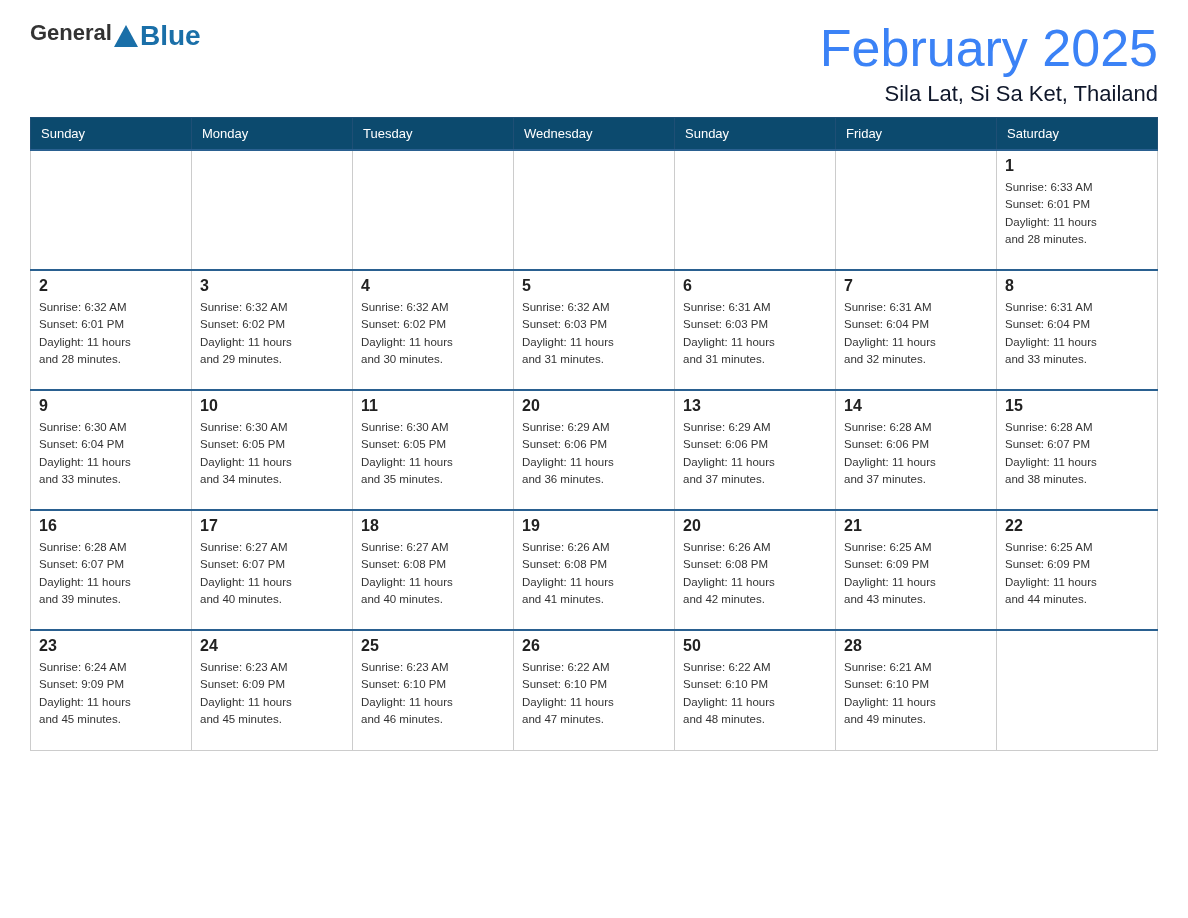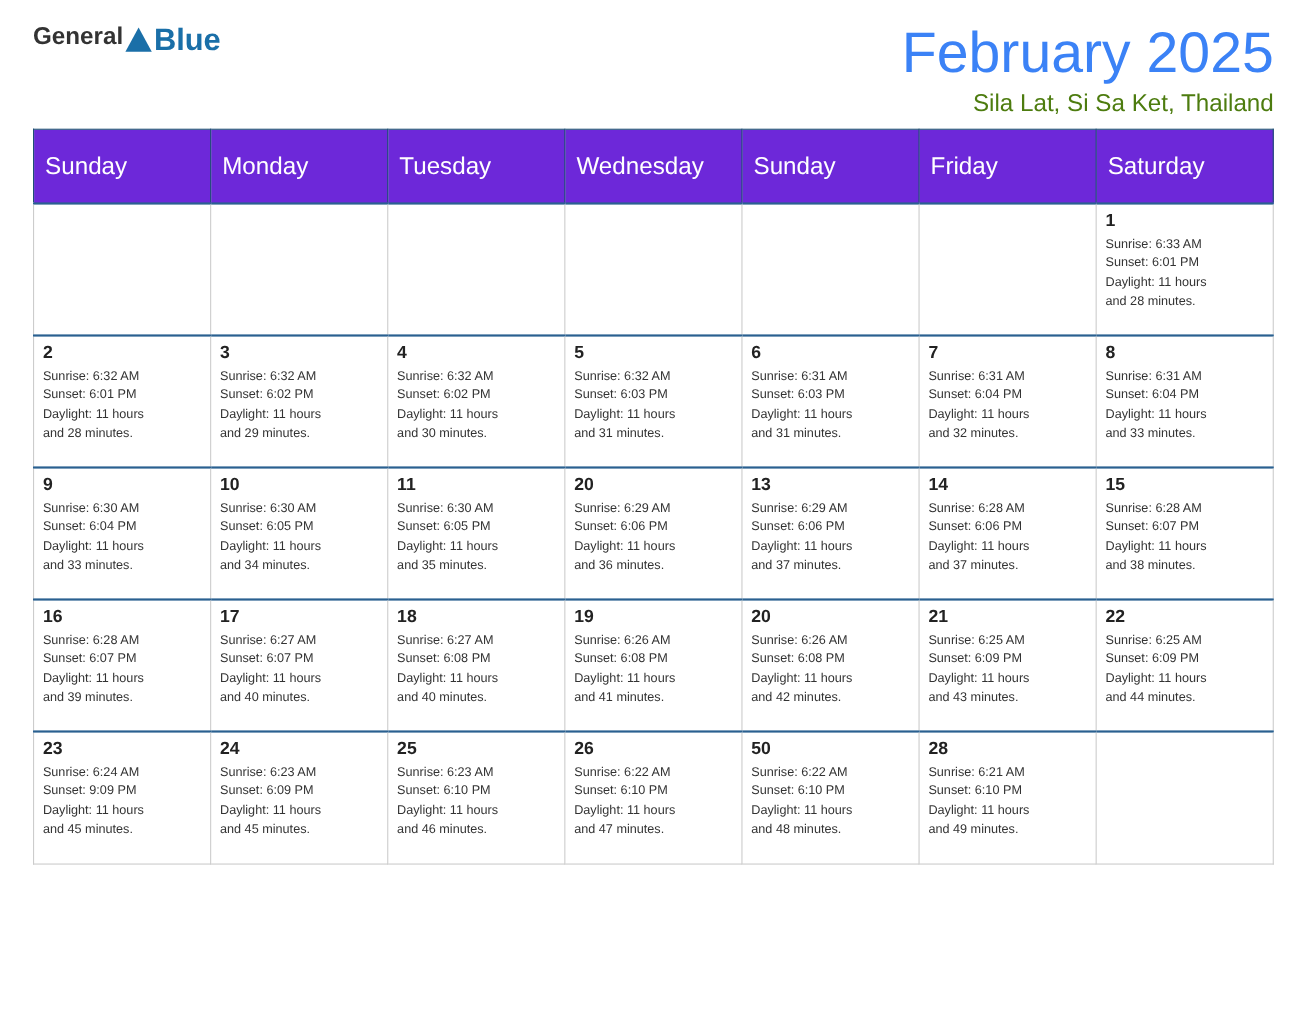--- a/index.html
+++ b/index.html
@@ -48,34 +48,34 @@
       text-align: right;
     }
     .month-title {
       font-size: 52px;
       font-weight: normal;
       color: #3b82f6;
       line-height: 1.1;
     }
     .subtitle {
       font-size: 22px;
-      color: #4d7c0f;
+      color: #0f172a;
       margin-top: 4px;
     }
     .calendar {
       width: 100%;
       border-collapse: collapse;
       margin-top: 10px;
     }
     .calendar th {
-      background-color: #6d28d9;
+      background-color: #0c4a6e;
       color: #fff;
-      padding: 20px 10px;
+      padding: 8px 10px;
       text-align: left;
-      font-size: 22px;
+      font-size: 13px;
       font-weight: normal;
       border: 1px solid #1e4f75;
     }
     .calendar td {
       border: 1px solid #ccc;
       vertical-align: top;
       padding: 6px 8px;
       width: calc(100% / 7);
       height: 120px;
     }

